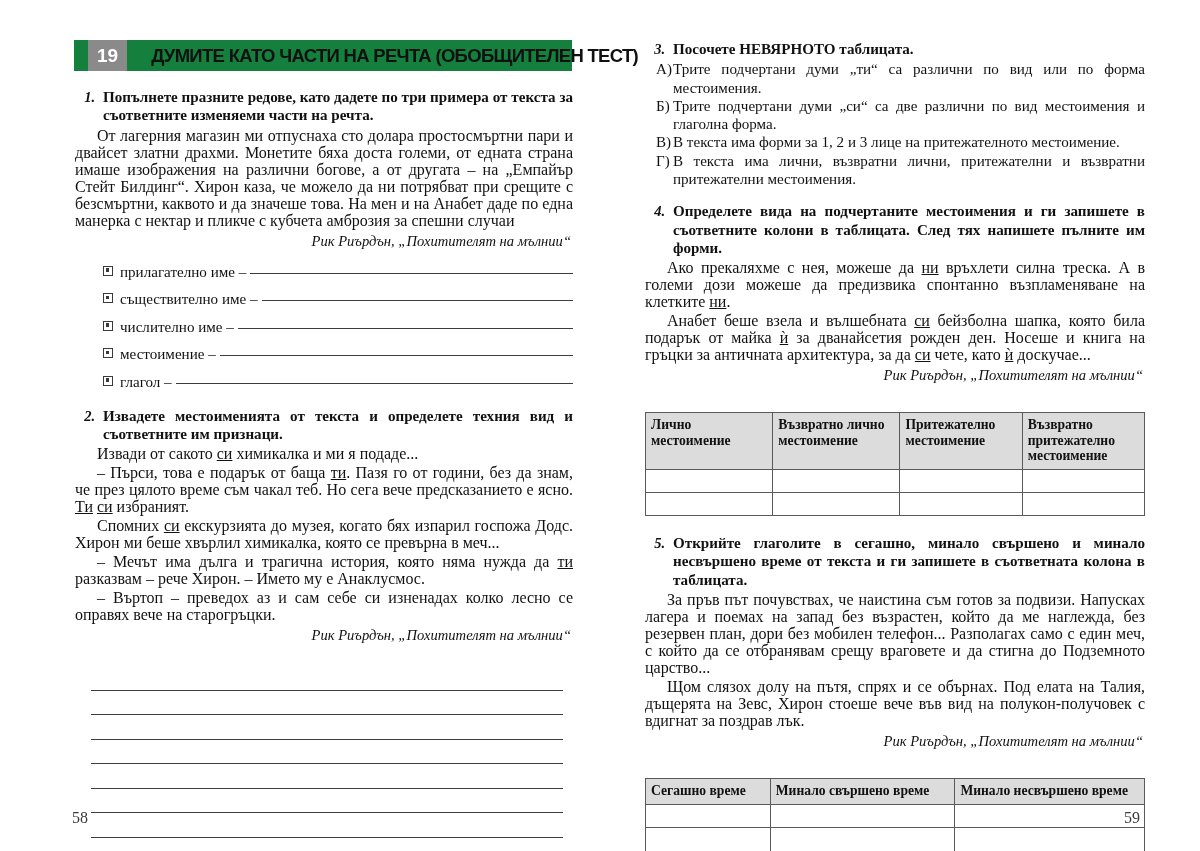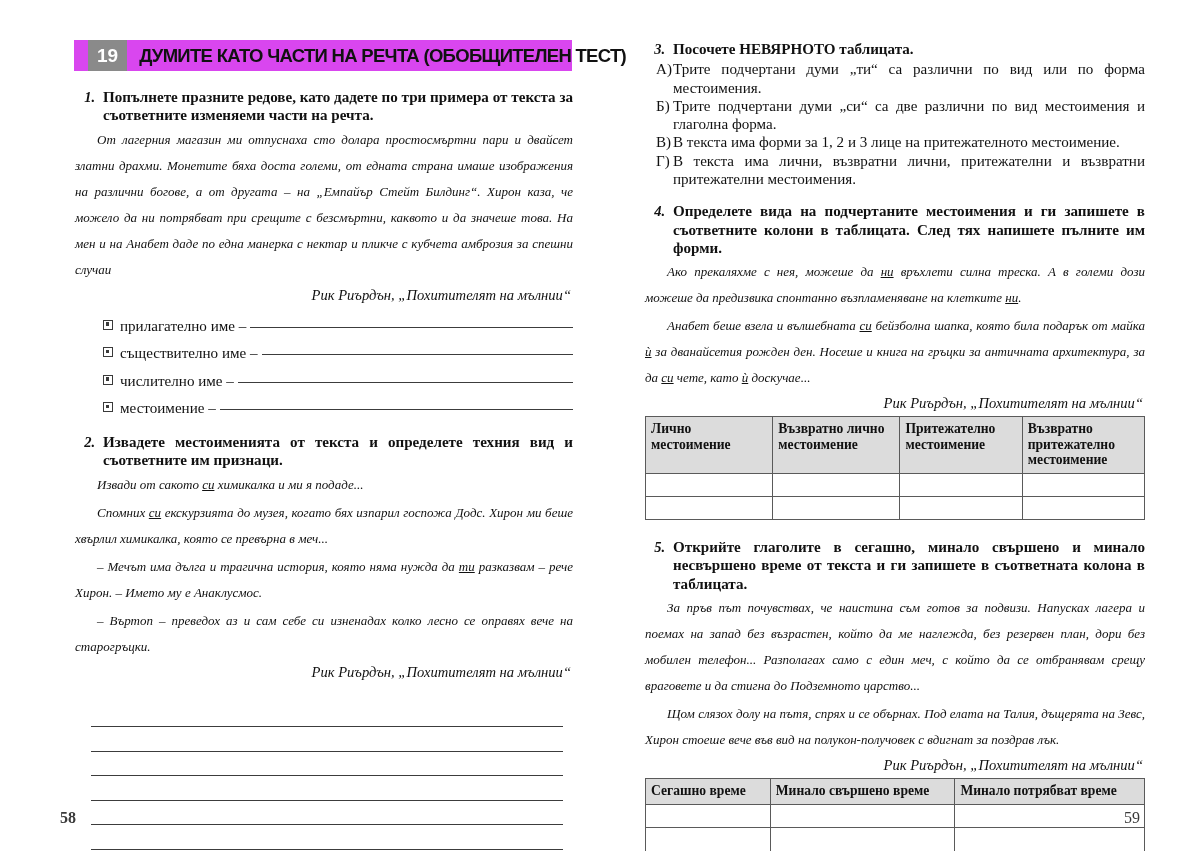--- a/index.html
+++ b/index.html
@@ -36,21 +36,21 @@
   .col {
     position: relative;
     width: 100%;
   }
 
   
   .banner {
     position: relative;
     display: flex;
     align-items: stretch;
-    background: #d946ef;
+    background: #15803d;
     height: 31px;
     width: 498px;
     margin-left: -1px;
     margin-bottom: 17px;
   }
   .banner-num {
     background: #8a8a8a;
     color: #ffffff;
     font-family: "Liberation Sans", "DejaVu Sans", sans-serif;
     font-weight: bold;
@@ -60,21 +60,21 @@
     margin-left: 14px;
     letter-spacing: 0px;
   }
   .banner-title {
     font-family: "Liberation Sans", "DejaVu Sans", sans-serif;
     font-weight: bold;
     font-size: 18.5px;
     line-height: 31px;
     letter-spacing: -0.7px;
     color: #111111;
-    padding-left: 12px;
+    padding-left: 24px;
     white-space: nowrap;
   }
 
   
   .exercise { margin-bottom: 11px; }
 
   .ex-head {
     display: flex;
     align-items: flex-start;
     font-weight: bold;
@@ -92,27 +92,26 @@
     box-sizing: content-box;
   }
   .ex-head-text {
     flex: 1;
     text-align: justify;
     text-justify: inter-word;
     hyphens: manual;
   }
 
   .body-text {
-    font-size: 13px;
-    line-height: 26px;
+    font-size: 16px;
+    line-height: 17px;
     text-align: justify;
     text-justify: inter-word;
     margin: 2px 0 0 0;
     padding-left: 0px;
-    font-style: italic;
   }
   .body-text.indent { text-indent: 22px; }
   .body-text u { text-decoration: underline; text-underline-offset: 1px; }
 
   .attribution {
     font-style: italic;
     font-size: 14.6px;
     line-height: 18px;
     text-align: right;
     margin-top: 3px;
@@ -181,21 +180,21 @@
   .rules-block { margin-top: 22px; padding: 0 10px 0 16px; }
   .rule-line {
     border-bottom: 1.3px solid #3c3c3c;
     height: 23.5px;
   }
 
   
   .wb-table {
     border-collapse: collapse;
     width: 100%;
-    margin-top: 4px;
+    margin-top: 28px;
     table-layout: fixed;
   }
   .wb-table th, .wb-table td {
     border: 1.3px solid #5a5a5a;
     padding: 0;
   }
   .wb-table th {
     background: #dcdcdc;
     font-weight: bold;
     font-size: 13.6px;
@@ -209,21 +208,21 @@
   .wb-table.tight td { height: 22.5px; }
 
   
   .folio {
     position: absolute;
     bottom: 24px;
     font-size: 16px;
     color: #3a3a3a;
     font-family: "Liberation Serif", "DejaVu Serif", serif;
   }
-  .folio.left  { left: 60px; font-weight: bold; }
+  .folio.left  { left: 72px; }
   .folio.right { right: 60px; }
 </style>
 </head>
 <body>
 
 <div class="page">
   <div class="spread">
 
     <div class="sheet left">
       <div class="col">
@@ -257,30 +256,36 @@
             <li class="fill-item">
               <span class="bullet-sq"></span>
               <span class="fill-label">числително име –</span>
               <span class="fill-rule"></span>
             </li>
             <li class="fill-item">
               <span class="bullet-sq"></span>
               <span class="fill-label">местоимение –</span>
               <span class="fill-rule"></span>
             </li>
+            <li class="fill-item">
+              <span class="bullet-sq"></span>
+              <span class="fill-label">глагол –</span>
+              <span class="fill-rule"></span>
+            </li>
           </ul>
         </div>
 
         <div class="exercise" style="margin-top:16px;">
           <div class="ex-head">
             <span class="ex-num">2.</span>
             <span class="ex-head-text">Извадете местоименията от текста и определете техния вид и съответните им признаци.</span>
           </div>
 
           <p class="body-text indent">Извади от сакото <u>си</u> химикалка и ми я подаде...</p>
+          <p class="body-text indent">– Пърси, това е подарък от баща <u>ти</u>. Пазя го от години, без да знам, че през цялото време съм чакал теб. Но сега вече предсказанието е ясно. <u>Ти</u> <u>си</u> избраният.</p>
           <p class="body-text indent">Спомних <u>си</u> екскурзията до музея, когато бях изпарил госпожа Додс. Хирон ми беше хвърлил химикалка, която се превърна в меч...</p>
           <p class="body-text indent">– Мечът има дълга и трагична история, която няма нужда да <u>ти</u> разказвам – рече Хирон. –  Името му е Анаклусмос.</p>
           <p class="body-text indent">– Въртоп – преведох аз и сам себе си изненадах колко лесно се оправях вече на старогръцки.</p>
 
           <div class="attribution">Рик Риърдън, „Похитителят на мълнии“</div>
 
           <div class="rules-block">
             <div class="rule-line"></div>
             <div class="rule-line"></div>
             <div class="rule-line"></div>
@@ -382,21 +387,21 @@
           <table class="wb-table tight">
             <colgroup>
               <col style="width:25%">
                 <col style="width:37%">
                 <col style="width:38%">
             </colgroup>
             <thead>
               <tr>
                 <th class="compact">Сегашно време</th>
                 <th class="compact">Минало свършено време</th>
-                <th class="compact">Минало потрябват време</th>
+                <th class="compact">Минало несвършено време</th>
               </tr>
             </thead>
             <tbody>
               <tr>
                 <td></td>
                 <td></td>
                 <td></td>
               </tr>
               <tr>
                 <td></td>

